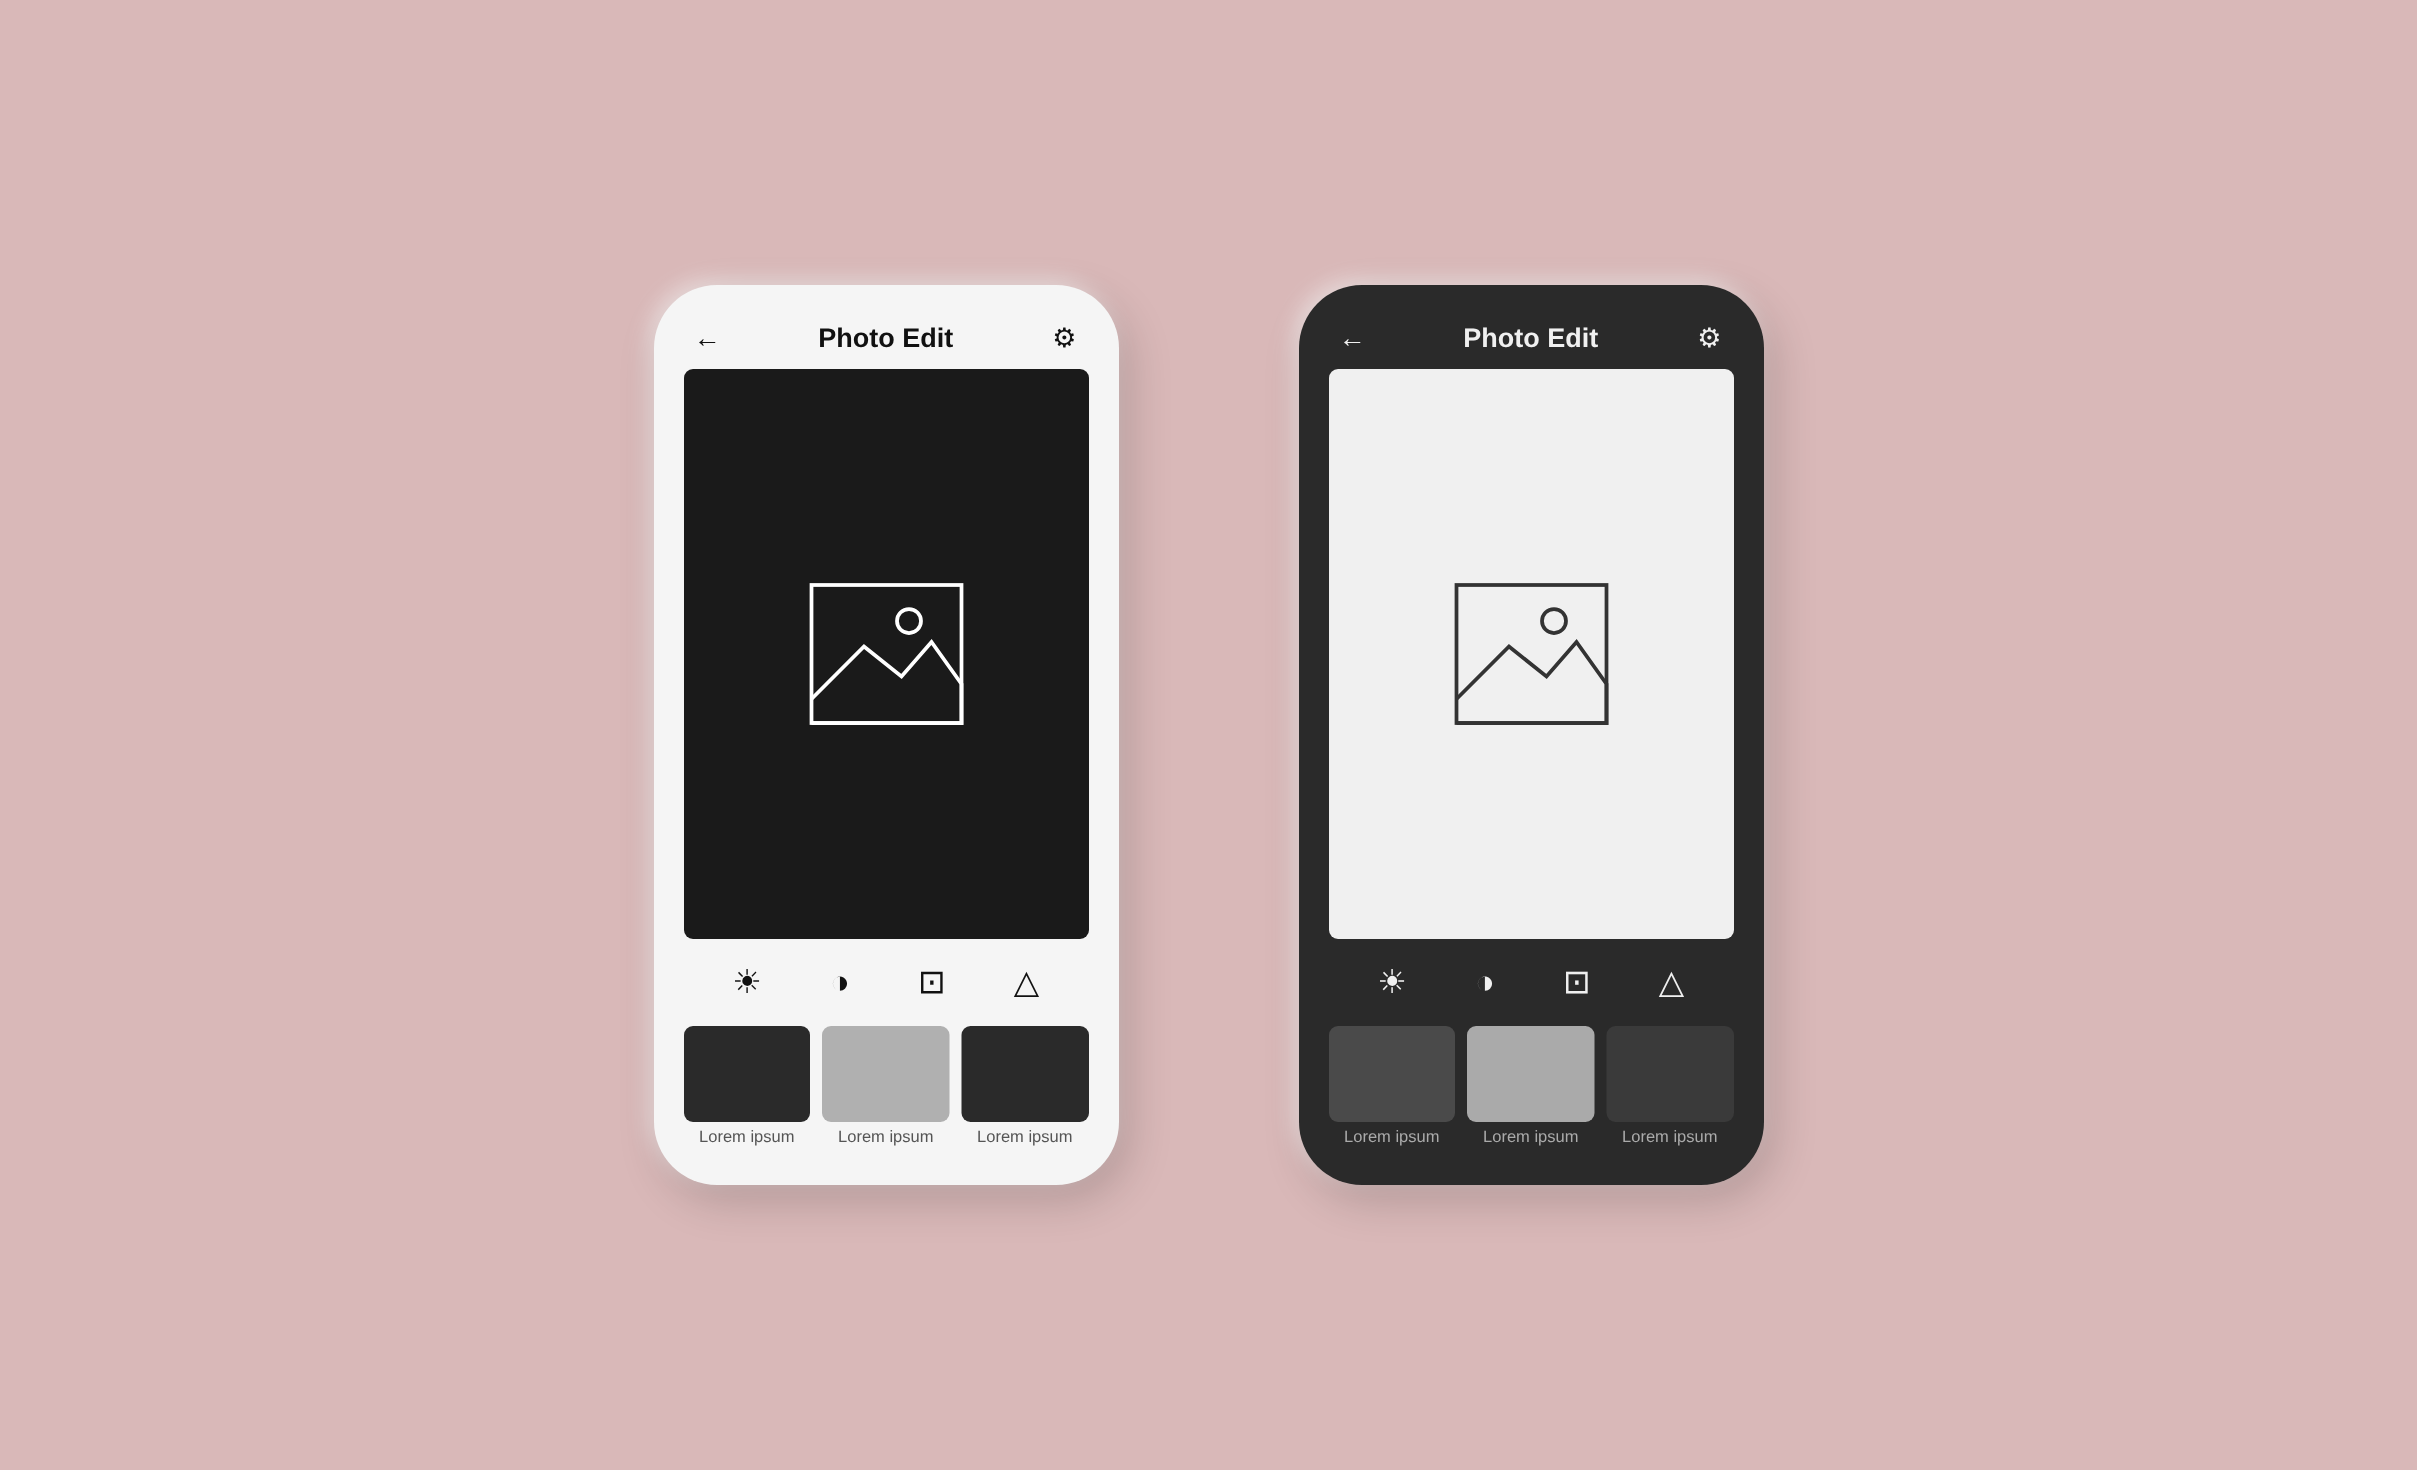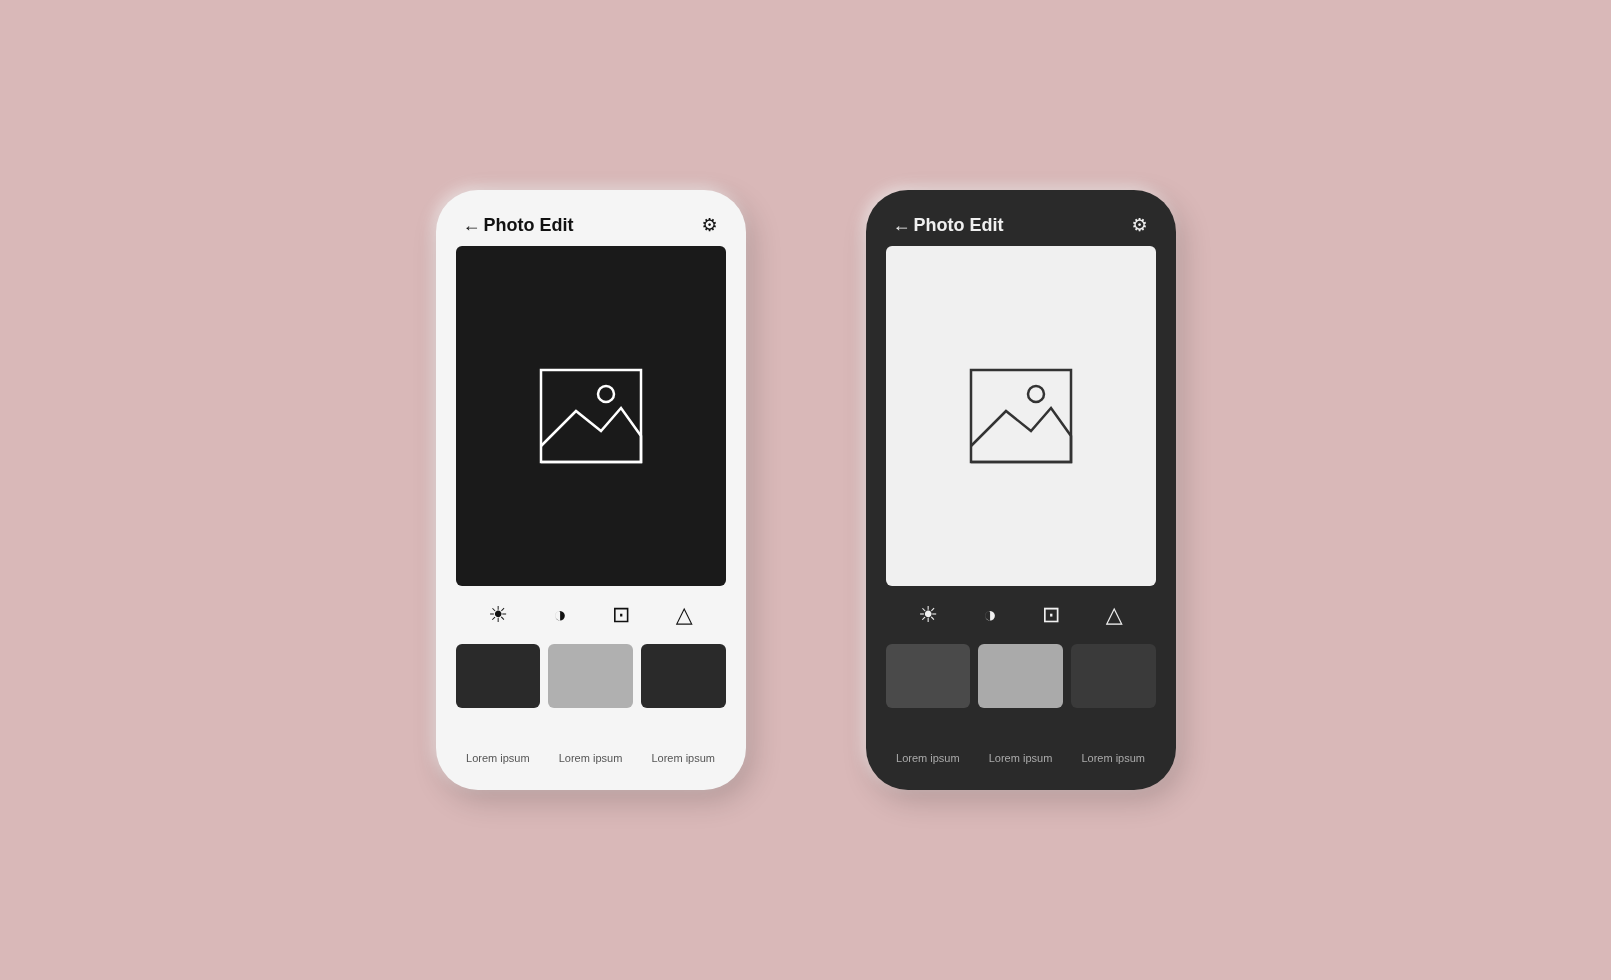--- a/index.html
+++ b/index.html
@@ -43,21 +43,21 @@
       display: flex;
       align-items: center;
       justify-content: space-between;
       margin-bottom: 10px;
       padding: 0 4px;
     }
 
     .phone-title {
       font-size: 18px;
       font-weight: 700;
-      text-align: left;
+      text-align: center;
       flex: 1;
     }
 
     .phone-light .phone-title { color: #111; }
     .phone-dark .phone-title { color: #f0f0f0; }
 
     .header-icon {
       font-size: 18px;
       width: 24px;
       text-align: center;
@@ -129,21 +129,20 @@
     .phone-light .filter-swatch-1 { background-color: #2a2a2a; }
     .phone-light .filter-swatch-2 { background-color: #b0b0b0; }
     .phone-light .filter-swatch-3 { background-color: #2a2a2a; }
 
     .phone-dark .filter-swatch-1 { background-color: #4a4a4a; }
     .phone-dark .filter-swatch-2 { background-color: #aaa; }
     .phone-dark .filter-swatch-3 { background-color: #3a3a3a; }
 
     .filter-label {
       font-size: 11px;
-      margin-top: 40px;
     }
     .phone-light .filter-label { color: #555; }
     .phone-dark .filter-label { color: #aaa; }
   </style>
 </head>
 <body>
 
 <div class="phone phone-light">
 
   <div class="phone-header">

